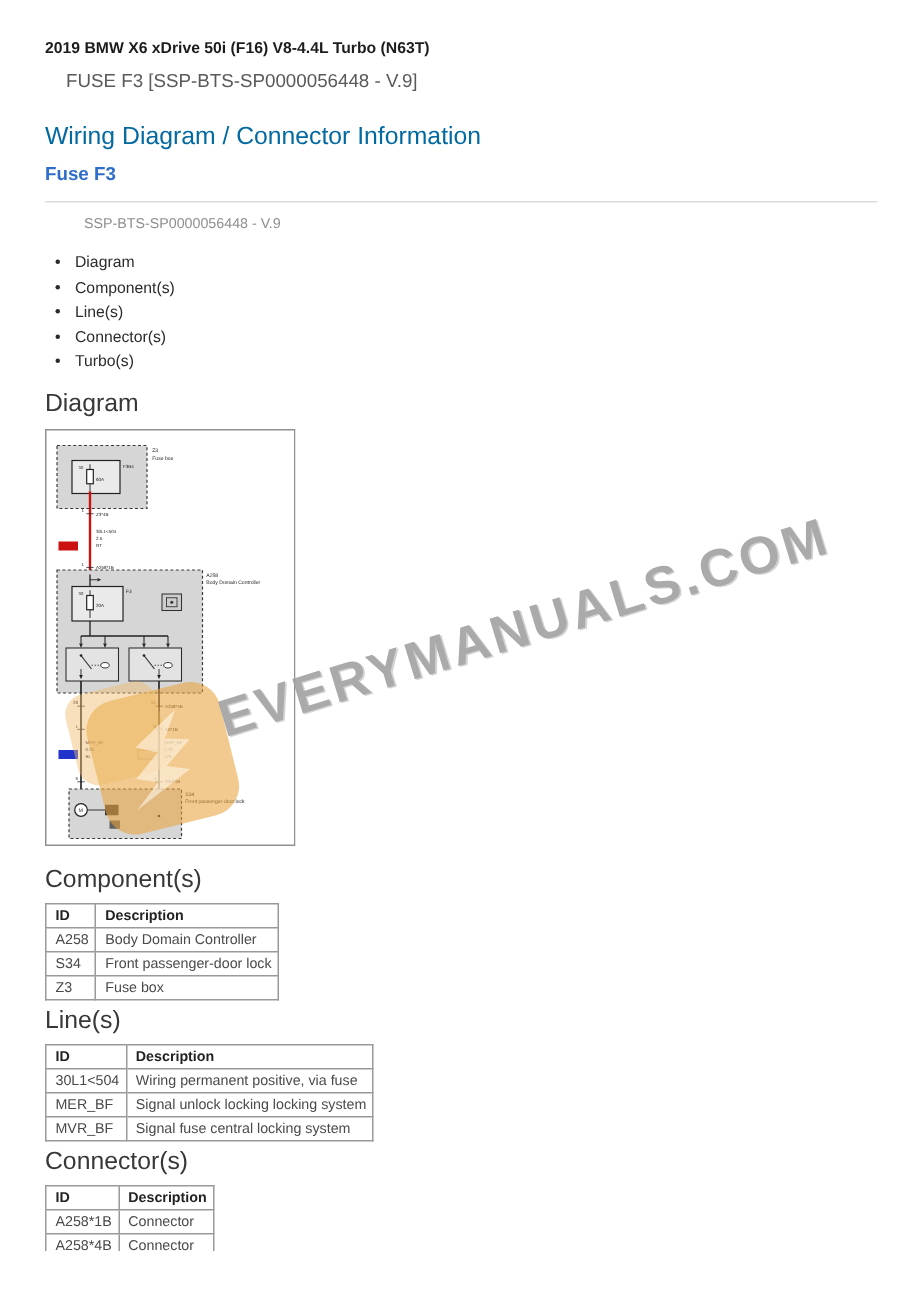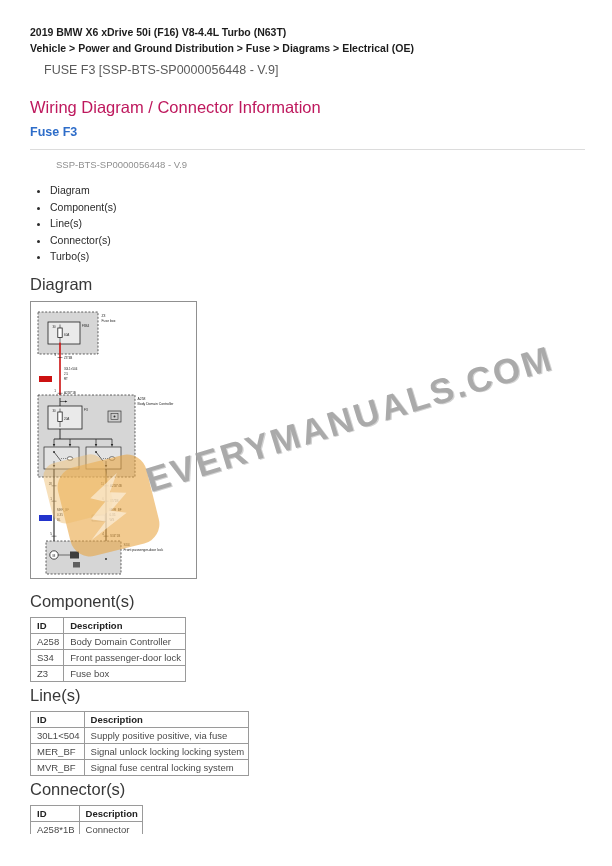--- a/index.html
+++ b/index.html
@@ -2,21 +2,21 @@
 <html><head>
 <meta charset="utf-8">
 <style>
   html,body{margin:0;padding:0;background:#fff;}
   .page{position:relative;width:612px;height:834px;background:#fff;overflow:hidden;
         font-family:"Liberation Sans",sans-serif;color:#222;}
   .content{padding:24px 27px 0 30px;}
   .veh-title{font-size:10.5px;font-weight:700;color:#1c1c1c;line-height:16px;}
   .breadcrumb{font-size:10.5px;font-weight:700;color:#1c1c1c;line-height:16px;}
   .doc-title{font-size:12.5px;color:#5a5a5a;margin-top:7px;line-height:15px;margin-left:14px;}
-  .h1{font-size:16.5px;color:#be185d;margin-top:19px;font-weight:400;line-height:20px;}
+  .h1{font-size:16.5px;color:#0369a1;margin-top:19px;font-weight:400;line-height:20px;}
   .fuse-link{display:inline-block;font-size:12.5px;color:#2e6dc9;font-weight:700;margin-top:8px;cursor:pointer;}
   .rule{border:none;border-top:1px solid #dcdcdc;margin:9px 0 0 0;}
   .ref{font-size:9.5px;color:#8f8f8f;margin-top:9px;margin-left:26px;}
   ul.toc{margin:14px 0 0 0;padding:0 0 0 20px;font-size:10.5px;color:#2b2b2b;}
   ul.toc li{margin-bottom:4.5px;}
   .h2{font-size:16.5px;color:#383838;font-weight:400;margin-top:13px;line-height:19px;}
   .diagram-wrap{position:relative;margin-top:7px;width:167px;height:278px;}
   .dg{display:block;}
   .dg text{fill:#1d1d1d;}
   
@@ -35,21 +35,20 @@
   .wm-logo::before{content:"";position:absolute;left:-11px;top:-9px;width:62px;height:62px;
       border-radius:14px;background:rgba(238,186,104,.45);}
   .wm-logo svg{position:relative;width:100%;height:100%;}
 </style>
 </head>
 <body>
 
 <div class="page">
   <div class="content">
     <div class="veh-title">2019 BMW X6 xDrive 50i (F16) V8-4.4L Turbo (N63T)</div>
-    <div class="breadcrumb">Vehicle &gt; Power and Ground Distribution &gt; Fuse &gt; Diagrams &gt; Electrical (OE)</div>
     <div class="doc-title">FUSE F3 [SSP-BTS-SP0000056448 - V.9]</div>
     <div class="h1">Wiring Diagram / Connector Information</div>
     <a class="fuse-link">Fuse F3</a>
     <hr class="rule">
     <div class="ref">SSP-BTS-SP0000056448 - V.9</div>
     <ul class="toc">
       <li>Diagram</li>
       <li>Component(s)</li>
       <li>Line(s)</li>
       <li>Connector(s)</li>
@@ -232,21 +231,21 @@
         </colgroup>
       <thead>
           <tr>
         <th>ID</th>
         <th>Description</th>
       </tr>
         </thead>
       <tbody>
         <tr>
             <td>30L1&lt;504</td>
-            <td>Supply positive positive, via fuse</td>
+            <td>Wiring permanent positive, via fuse</td>
           </tr>
         <tr>
             <td>MER_BF</td>
             <td>Signal unlock locking locking system</td>
           </tr>
         <tr>
             <td>MVR_BF</td>
             <td>Signal fuse central locking system</td>
           </tr>
       </tbody>

